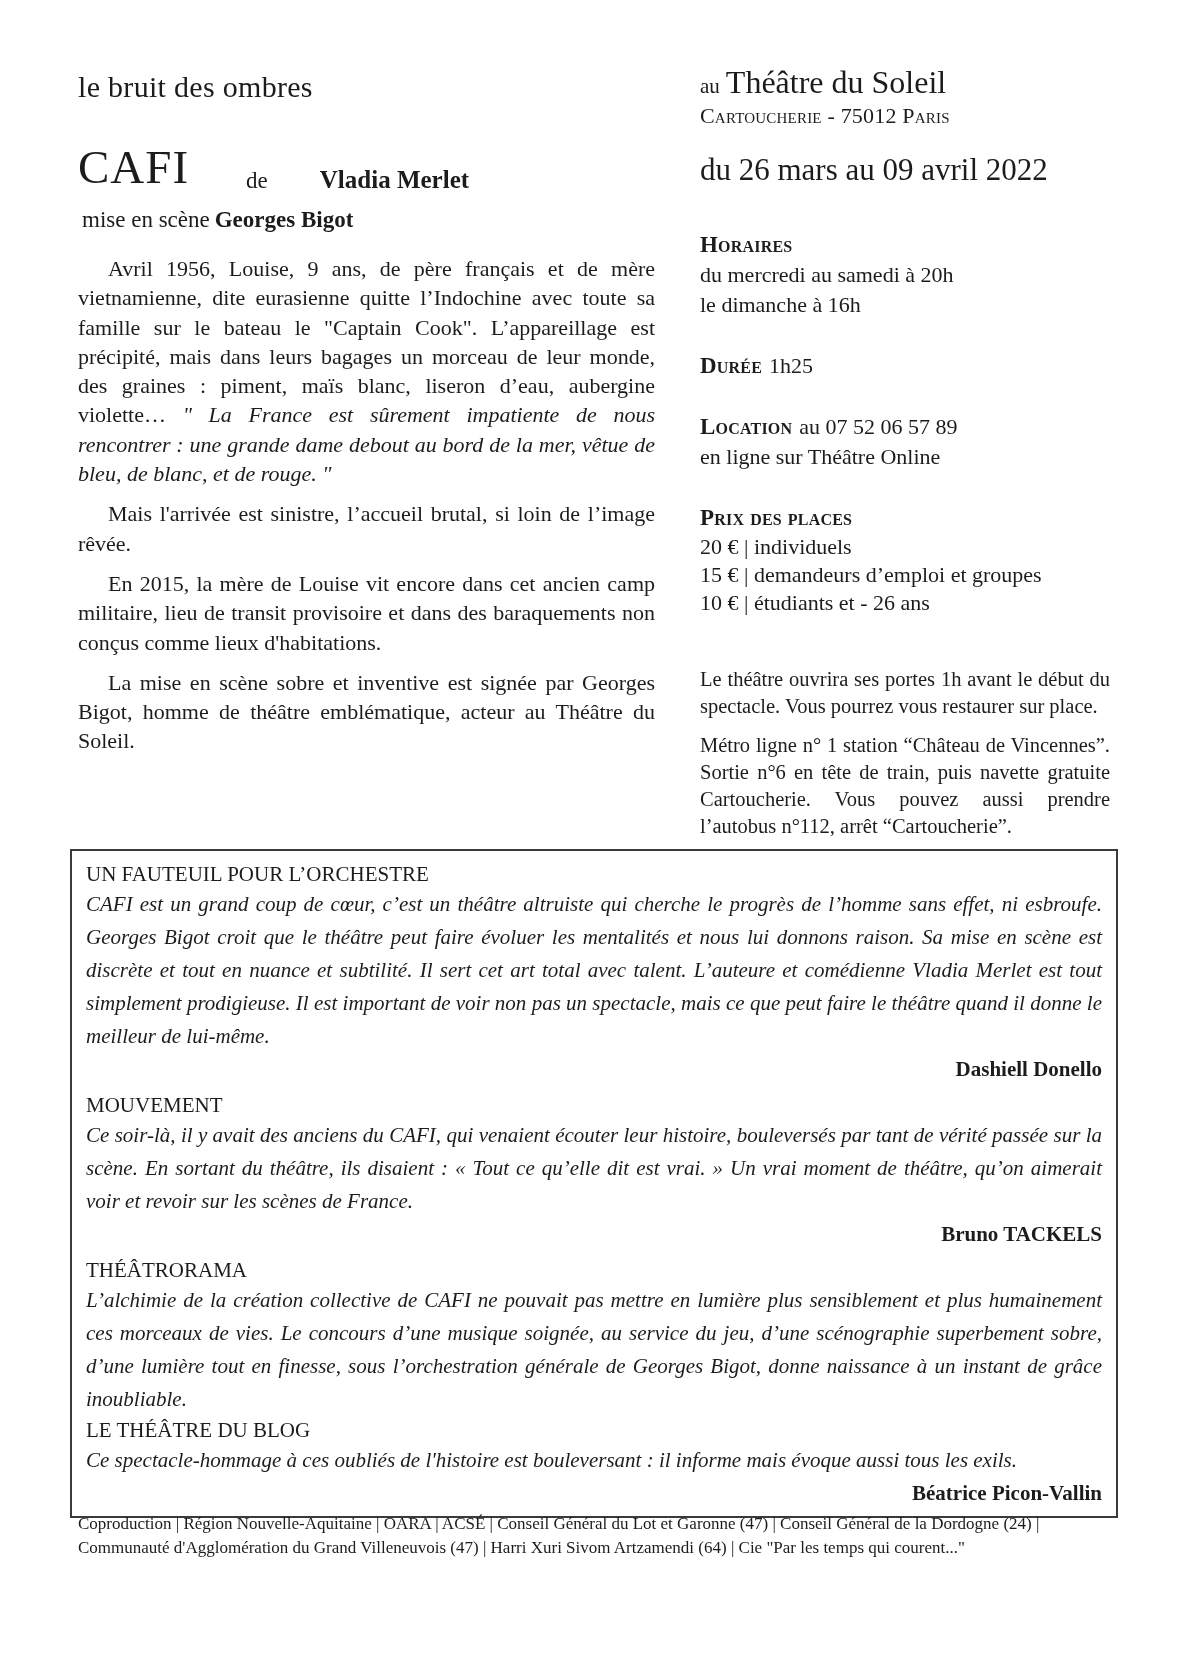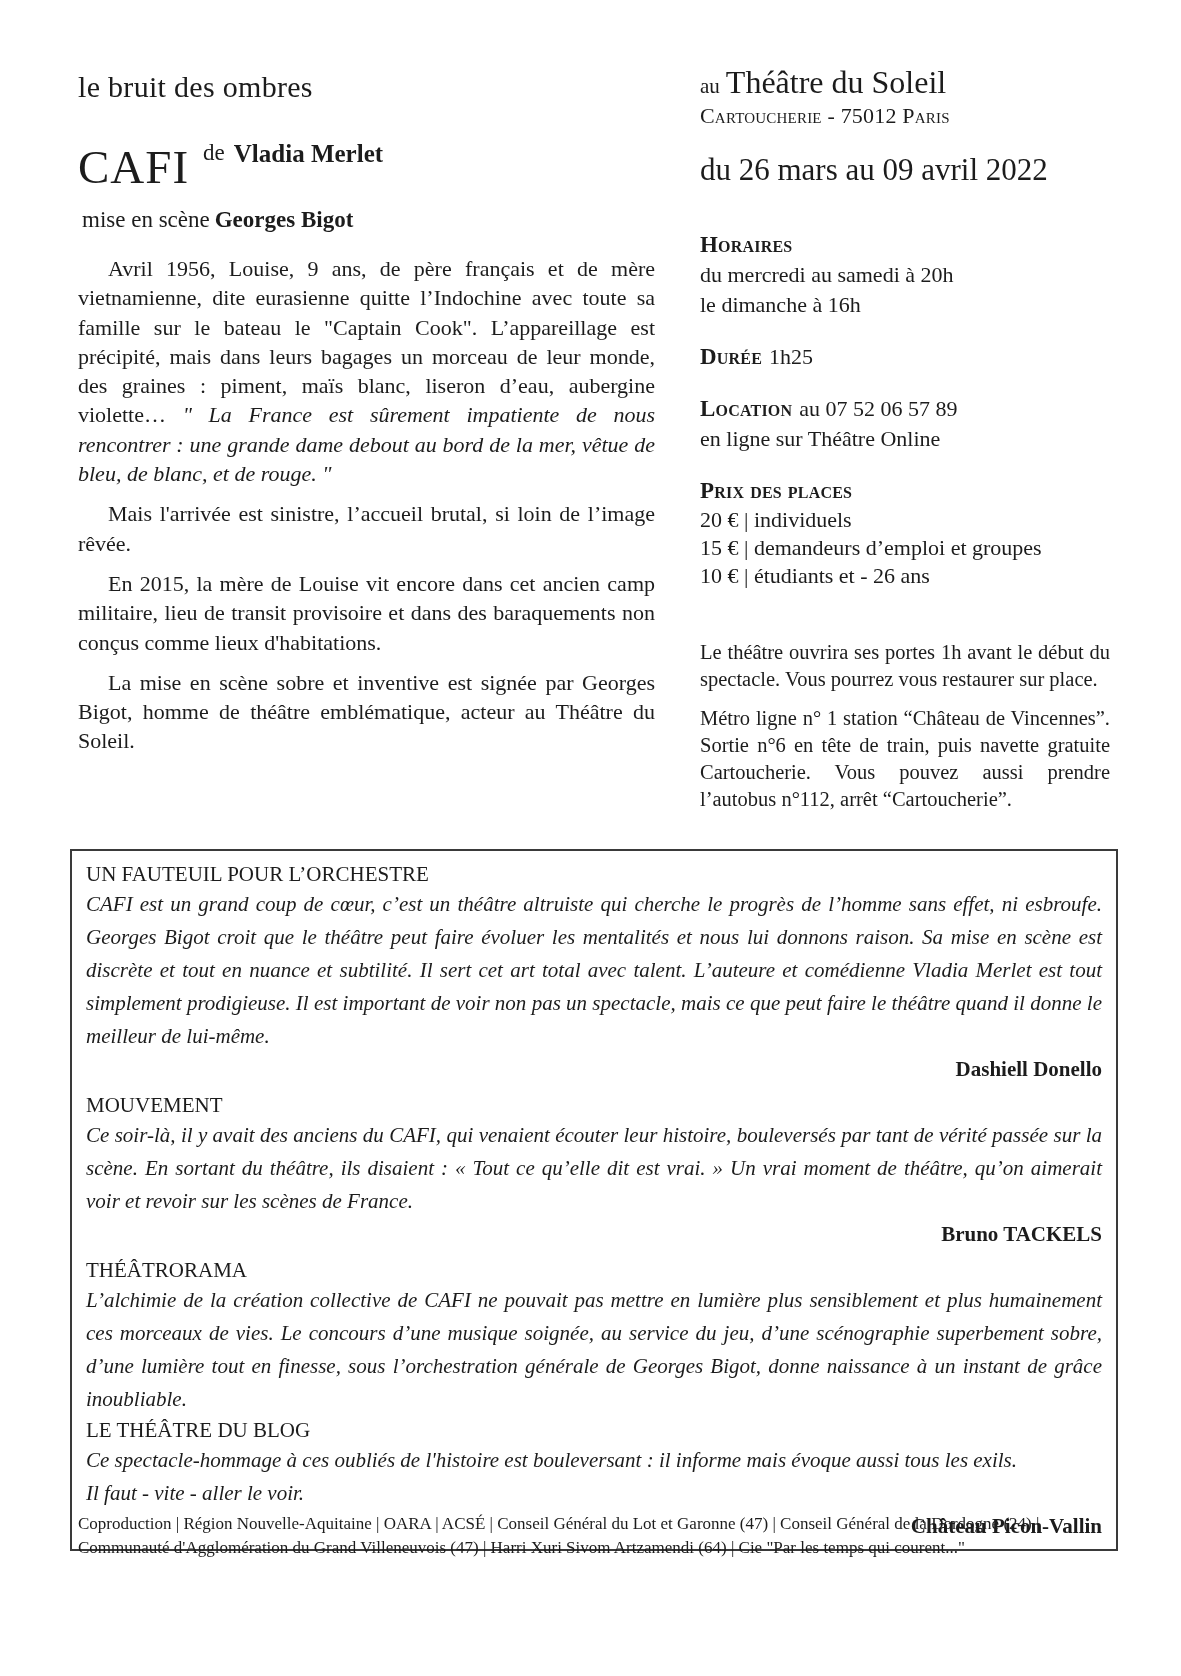--- a/index.html
+++ b/index.html
@@ -17,21 +17,21 @@
   .brand {
     position: absolute; left:78px; top:70px;
     font-size: 30px; letter-spacing: .3px;
   }
   .venue-block { position: absolute; left:700px; top:64px; }
   .venue-line  { font-size: 32px; }
   .venue-prefix { font-size: 21px; margin-right: 6px; }
   .venue-address {
     font-variant: small-caps; font-size: 22px; margin-top: 2px; letter-spacing:.2px;
   }
-  .title-line { position: absolute; left:78px; top:140px; display:flex; align-items: flex-start; }
+  .title-line { position: absolute; left:78px; top:140px; display:flex; align-items: flex-end; gap: 43px; }
   .show-title { font-size: 47px; font-weight: 400; letter-spacing: 1px; }
   .author-prefix { font-size: 23px; margin-left: 14px; }
   .author-name { font-size: 25px; font-weight: bold; margin-left: 9px; }
   .director-line { position: absolute; left:82px; top:207px; font-size: 23px; }
   .director-name { font-weight: bold; margin-left: 5px; }
   .dates-line { position: absolute; left:700px; top:152px; font-size: 31px; }
 
   
   .synopsis {
     position: absolute; left:78px; top:254px; width:577px;
@@ -41,21 +41,21 @@
   .synopsis .qitalic { font-style: italic; }
 
   
   .info-col { position: absolute; left:700px; top:230px; width:410px; font-size:22px; }
   .info-heading {
     font-variant: small-caps; font-weight: bold; font-size: 23px;
     line-height: 30px; letter-spacing:.2px;
   }
   .info-line { line-height: 30px; }
   .lbl { font-variant: small-caps; font-weight: bold; font-size: 23px; margin-right: 7px; letter-spacing:.2px; }
-  .sect { margin-top: 22px; }
+  .sect { margin-top: 31px; }
   .price-line { line-height: 28px; }
   .notes { margin-top: 49px; }
   .note {
     font-size: 20.5px; line-height: 27px; text-align: justify; margin: 12px 0 8px 0;
   }
 
   
   .press-box {
     position: absolute; left:70px; top:849px; width:1048px;
     border: 2px solid #3a3a3a; box-sizing: border-box;
@@ -143,22 +143,21 @@
     </div>
 
     <div class="review-block">
       <div class="review-source">THÉÂTRORAMA</div>
       <div class="review-quote">L’alchimie de la création collective de CAFI ne pouvait pas mettre en lumière plus sensiblement et plus humainement ces morceaux de vies. Le concours d’une musique soignée, au service du jeu, d’une scénographie superbement sobre, d’une lumière tout en finesse, sous l’orchestration générale de Georges Bigot, donne naissance à un instant de grâce inoubliable.</div>
     </div>
 
     <div class="review-block">
       <div class="review-source">LE THÉÂTRE DU BLOG</div>
       <div class="review-quote">Ce spectacle-hommage à ces oubliés de l'histoire est bouleversant : il informe mais évoque aussi tous les exils.</div>
-      <div class="review-quote">Il faut - vite - aller le voir.</div>
-      <div class="review-author">Château Picon-Vallin</div>
+      <div class="review-author">Béatrice Picon-Vallin</div>
     </div>
 
   </div>
 
   <div class="credits">
     <div>Coproduction | Région Nouvelle-Aquitaine | OARA | ACSÉ | Conseil Général du Lot et Garonne (47) | Conseil Général de la Dordogne (24) | Communauté d'Agglomération du Grand Villeneuvois (47) | Harri Xuri Sivom Artzamendi (64) | Cie "Par les temps qui courent..."</div>
   </div>
 
 
 </div>

